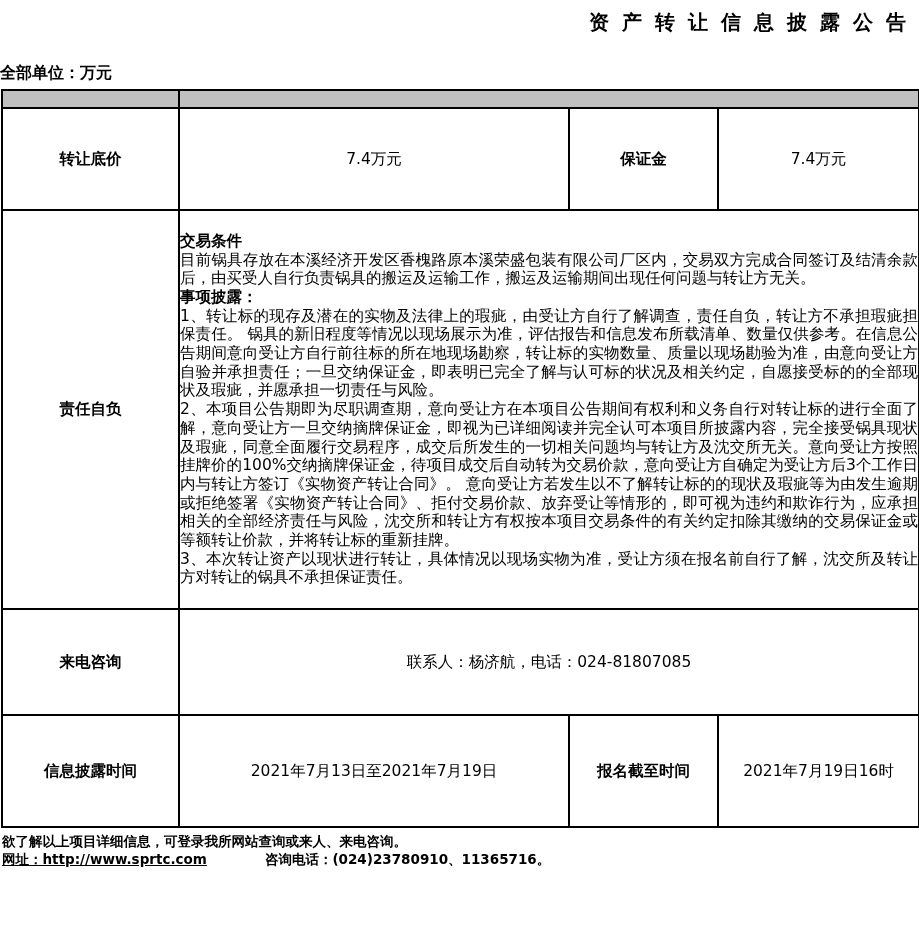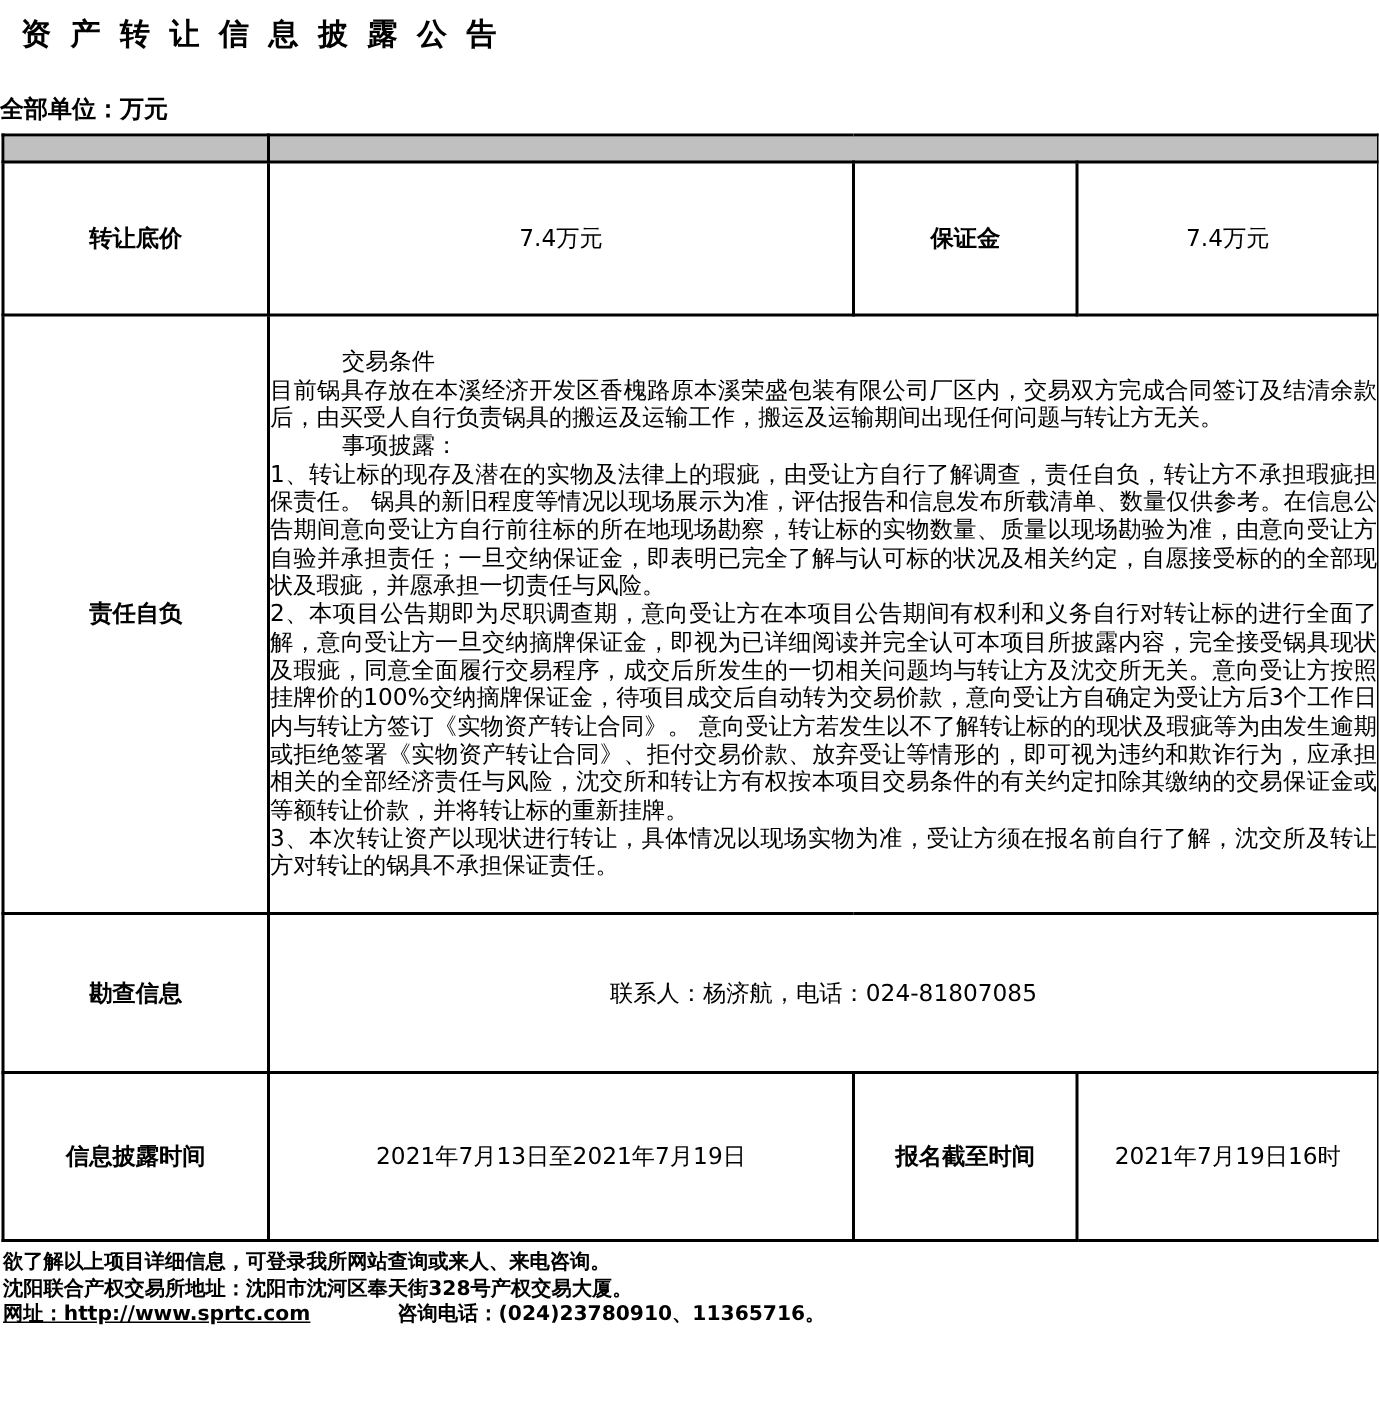--- a/index.html
+++ b/index.html
@@ -5,21 +5,21 @@
   html,body{margin:0;padding:0;background:#fff;}
   body{
     width:919px;height:941px;
     font-family:"DejaVu Sans","Liberation Sans",sans-serif;
     color:#000;
     overflow:hidden;
   }
   .doc-title{
     margin:9px 0 0 0;
     padding-left:14px;
-    text-align:left;
+    text-align:right;
     font-size:20px;
     font-weight:bold;
     letter-spacing:13px;
   }
   .unit-note{
     margin:27px 2px 5px 0;
     text-align:left;
     font-size:16px;
     font-weight:bold;
   }
@@ -51,21 +51,21 @@
   td.desc-cell{
     padding:4px 5px;
     vertical-align:middle;
   }
   .desc-cell p{
     margin:0;
     text-align:justify;
     line-height:18.7px;
     font-size:15.5px;
   }
-  .bold-line{font-weight:normal;padding-left:48px;}
+  .bold-line{font-weight:bold;}
   .footer{
     margin:5px 0 0 2px;
     font-size:13.5px;
     font-weight:bold;
     line-height:17.5px;
   }
   .footer .fline{margin:0;}
   .footer .site{margin-right:58px;text-decoration:underline;}
 </style>
 </head>
@@ -103,30 +103,29 @@
       <p class="bold-line">交易条件</p>
       <p>目前锅具存放在本溪经济开发区香槐路原本溪荣盛包装有限公司厂区内，交易双方完成合同签订及结清余款后，由买受人自行负责锅具的搬运及运输工作，搬运及运输期间出现任何问题与转让方无关。</p>
       <p class="bold-line">事项披露：</p>
       <p>1、转让标的现存及潜在的实物及法律上的瑕疵，由受让方自行了解调查，责任自负，转让方不承担瑕疵担保责任。 锅具的新旧程度等情况以现场展示为准，评估报告和信息发布所载清单、数量仅供参考。在信息公告期间意向受让方自行前往标的所在地现场勘察，转让标的实物数量、质量以现场勘验为准，由意向受让方自验并承担责任；一旦交纳保证金，即表明已完全了解与认可标的状况及相关约定，自愿接受标的的全部现状及瑕疵，并愿承担一切责任与风险。</p>
       <p>2、本项目公告期即为尽职调查期，意向受让方在本项目公告期间有权利和义务自行对转让标的进行全面了解，意向受让方一旦交纳摘牌保证金，即视为已详细阅读并完全认可本项目所披露内容，完全接受锅具现状及瑕疵，同意全面履行交易程序，成交后所发生的一切相关问题均与转让方及沈交所无关。意向受让方按照挂牌价的100%交纳摘牌保证金，待项目成交后自动转为交易价款，意向受让方自确定为受让方后3个工作日内与转让方签订《实物资产转让合同》。 意向受让方若发生以不了解转让标的的现状及瑕疵等为由发生逾期或拒绝签署《实物资产转让合同》、拒付交易价款、放弃受让等情形的，即可视为违约和欺诈行为，应承担相关的全部经济责任与风险，沈交所和转让方有权按本项目交易条件的有关约定扣除其缴纳的交易保证金或等额转让价款，并将转让标的重新挂牌。</p>
       <p>3、本次转让资产以现状进行转让，具体情况以现场实物为准，受让方须在报名前自行了解，沈交所及转让方对转让的锅具不承担保证责任。</p>
     </td>
   </tr>
 
   <tr style="height:106px;">
-    <td class="label-cell">勘查信息</td>
+    <td class="label-cell">来电咨询</td>
     <td colspan="3" class="value-cell">联系人：杨济航，电话：024-81807085</td>
   </tr>
 
   <tr style="height:112px;">
     <td class="label-cell">信息披露时间</td>
     <td class="value-cell">2021年7月13日至2021年7月19日</td>
     <td class="label-cell">报名截至时间</td>
     <td class="value-cell">2021年7月19日16时</td>
   </tr>
 </tbody>
   </table>
 
 <div class="footer">
   <p class="fline">欲了解以上项目详细信息，可登录我所网站查询或来人、来电咨询。</p>
-  <p class="fline">沈阳联合产权交易所地址：沈阳市沈河区奉天街328号产权交易大厦。</p>
   <p class="fline"><span class="site">网址：http://www.sprtc.com</span><span>咨询电话：(024)23780910、11365716。</span></p>
 </div>
 
 </body></html>

